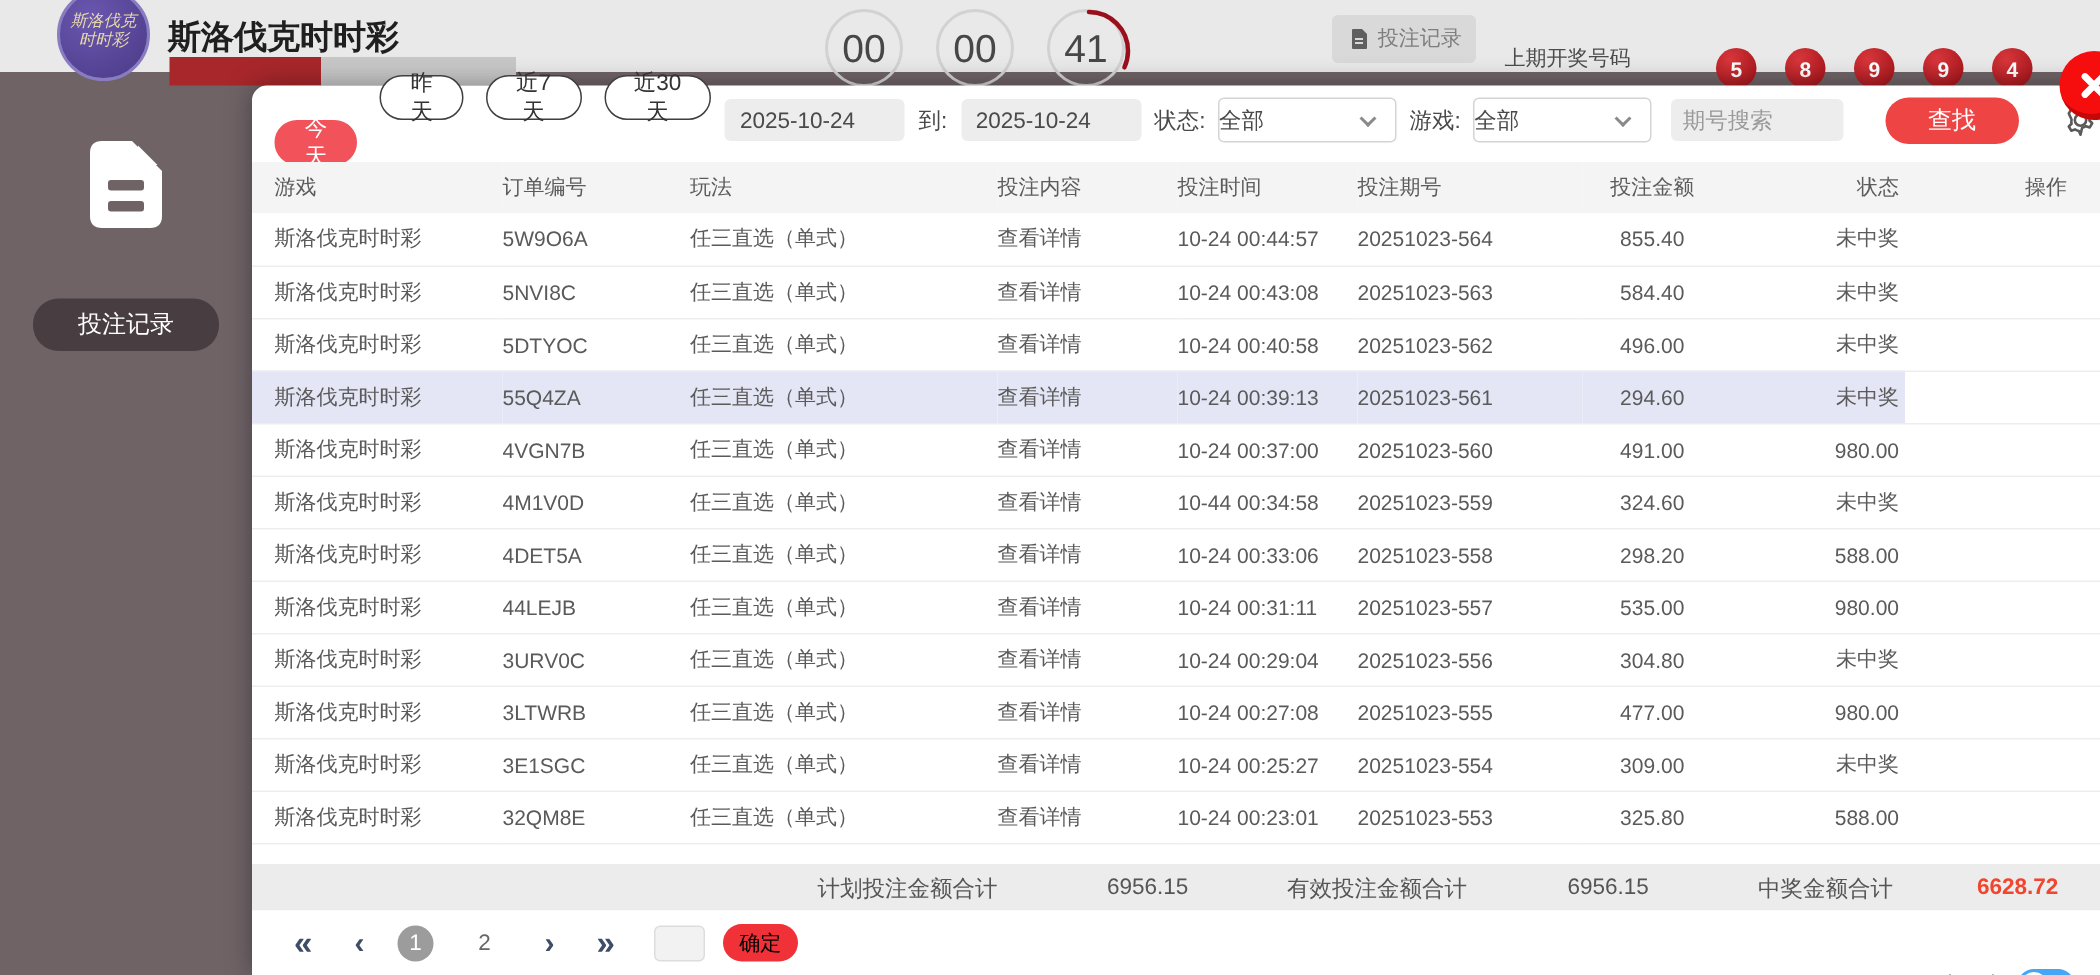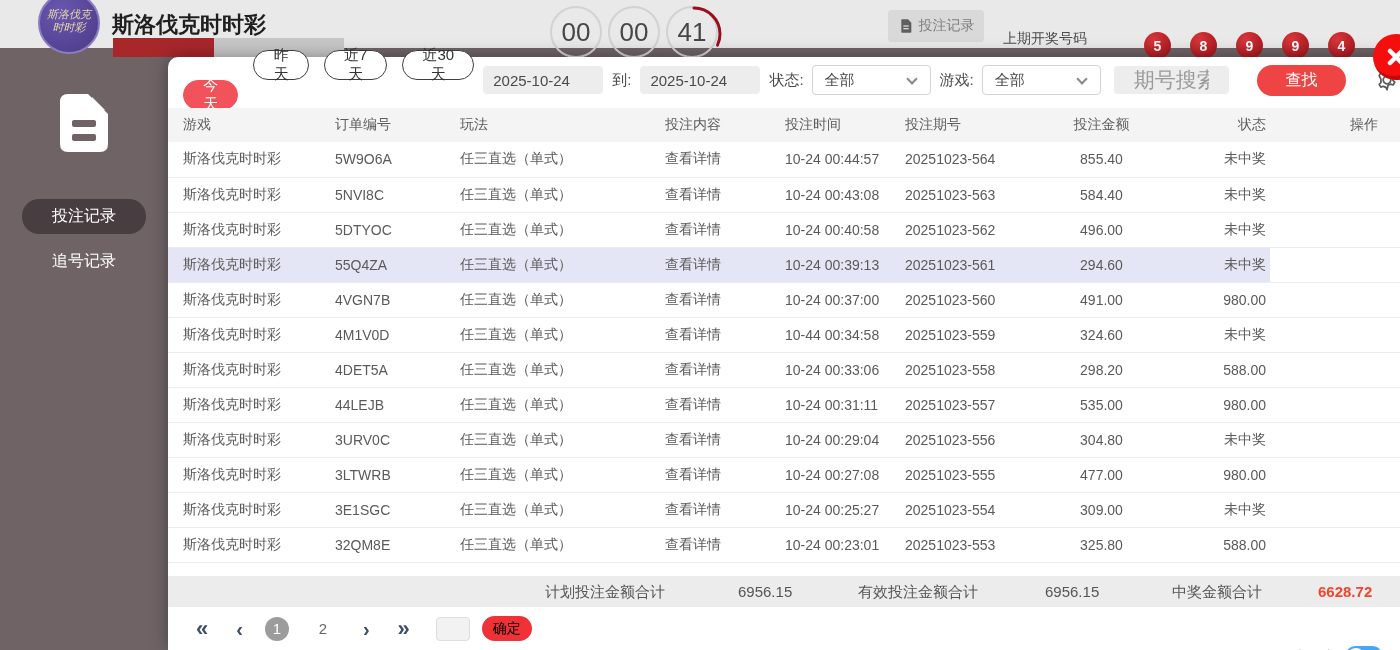--- a/index.html
+++ b/index.html
@@ -10,21 +10,21 @@
   }
   
   .top-header { position:absolute; left:0; top:0; width:1400px; height:48px; background:#e9e9e9; }
   .logo-badge { position:absolute; left:38px; top:-8px; width:62px; height:62px; border-radius:50%;
     background:radial-gradient(circle at 35% 30%, #6a57b0, #4a3a86); border:2px solid #8a7cc0;
     color:#e8d9a8; font-size:11px; font-style:italic; text-align:center; padding-top:14px; line-height:13px; overflow:hidden;}
   .page-title { position:absolute; left:112px; top:10px; font-size:22px; font-weight:bold; color:#1f1f1f; }
   .tab-red { position:absolute; left:113px; top:38px; width:101px; height:19px; background:#a8272b; }
   .tab-gray{ position:absolute; left:214px; top:38px; width:130px; height:19px; background:#c7c7c7; }
   .deadline { position:absolute; left:413px; top:12px; font-size:14px; color:#4c4c4c; line-height:20px; }
-  .countdown { position:absolute; left:550px; top:6px; display:flex; gap:6px; }
+  .countdown { position:absolute; left:550px; top:6px; display:flex; gap:22px; }
   .cd-circle { position:relative; width:52px; height:52px; border-radius:50%; border:2px solid #d2d2d2;
     display:flex; align-items:center; justify-content:center; font-size:26px; color:#474747; }
   .cd-circle svg { position:absolute; left:-2px; top:-2px; }
   .bet-rec-btn { position:absolute; left:888px; top:10px; width:96px; height:32px; background:#d9d9d9;
     border-radius:4px; display:flex; align-items:center; justify-content:center; gap:5px;
     font-size:14px; color:#7e7e7e; }
   .last-draw-label { position:absolute; left:1003px; top:30px; font-size:14px; color:#4c4c4c; }
   .balls { position:absolute; left:1144px; top:32px; display:flex; gap:19px; }
   .ball { width:27px; height:27px; border-radius:50%; color:#fff; font-size:14px; font-weight:bold;
     display:flex; align-items:center; justify-content:center;
@@ -48,25 +48,25 @@
   .qbtn { height:30px; padding:0 12px; margin-left:15px; border-radius:16px; border:1px solid #3f3f3f;
     background:#fff; color:#333; font-size:15px; display:flex; align-items:center; cursor:pointer; }
   .qbtn:first-child { margin-left:15px; }
   .qbtn.active { background:#f2535a; border-color:#f2535a; color:#fff;margin-top:30px; }
   .date-input { width:120px; height:28px; background:#ededed; border:none; border-radius:4px;
     margin-left:9px; padding:0 10px; font-size:15px; color:#4a4a4a;
     font-family:"Liberation Sans","DejaVu Sans",sans-serif; }
   .flabel { margin-left:9px; font-size:15px; color:#4a4a4a; white-space:nowrap; }
   .select { position:relative; width:120px; height:30px; background:#fff; border:1px solid #d4d4d4;
     border-radius:4px; margin-left:8px; font-size:15px; color:#4a4a4a; display:flex;
-    align-items:center; padding-left:12px; cursor:pointer; }
+    align-items:center; cursor:pointer; }
   .chev { position:absolute; right:14px; top:9px; width:8px; height:8px;
     border-right:2px solid #8a8a8a; border-bottom:2px solid #8a8a8a; transform:rotate(45deg); }
   .search-input { width:115px; height:28px; background:#ededed; border:none; border-radius:4px;
-    margin-left:13px; padding:0 20px; font-size:21px; color:#4a4a4a;
+    margin-left:13px; padding:0 8px; font-size:15px; color:#4a4a4a;
     font-family:"Liberation Sans","DejaVu Sans",sans-serif; }
   .search-input::placeholder { color:#9a9a9a; }
   .find-btn { width:90px; height:31px; margin-left:28px; border:none; border-radius:16px;
     background:#ef4444; color:#fff; font-size:16px; cursor:pointer;
     font-family:"Liberation Sans","DejaVu Sans",sans-serif; }
   .gear { margin-left:28px; cursor:pointer; display:flex; }
   
   .records { position:absolute; left:0; top:51px; width:1232px; border-collapse:collapse;
     table-layout:fixed; font-size:14px; }
   .records th { background:#f4f4f4; color:#5c5c5c; font-weight:normal; height:34px; text-align:left;margin-top:28px; }
@@ -146,21 +146,20 @@
 
 <div class="sidebar">
   <svg class="doc-icon" width="56" height="66" viewBox="0 0 56 66">
     <path d="M12 4 Q4 4 4 12 V54 Q4 62 12 62 H44 Q52 62 52 54 V24 L32 4 Z" fill="#ffffff"></path>
     <path d="M36 7 L49 20 L36 20 Z" fill="#ffffff"></path>
     <rect x="16" y="30" width="24" height="7" rx="2" fill="#6f6366"></rect>
     <rect x="16" y="44" width="24" height="7" rx="2" fill="#6f6366"></rect>
   </svg>
   <div class="side-menu">
       <div class="side-item active">投注记录</div>
-      <div class="side-item">追号记录</div>
     </div>
 </div>
 
 <div class="modal">
   <div class="close-btn">
     <svg width="22" height="22" viewBox="0 0 22 22">
       <path d="M5 5 L17 17 M17 5 L5 17" stroke="#fff" stroke-width="4.5" stroke-linecap="round"></path>
     </svg>
   </div>
 

